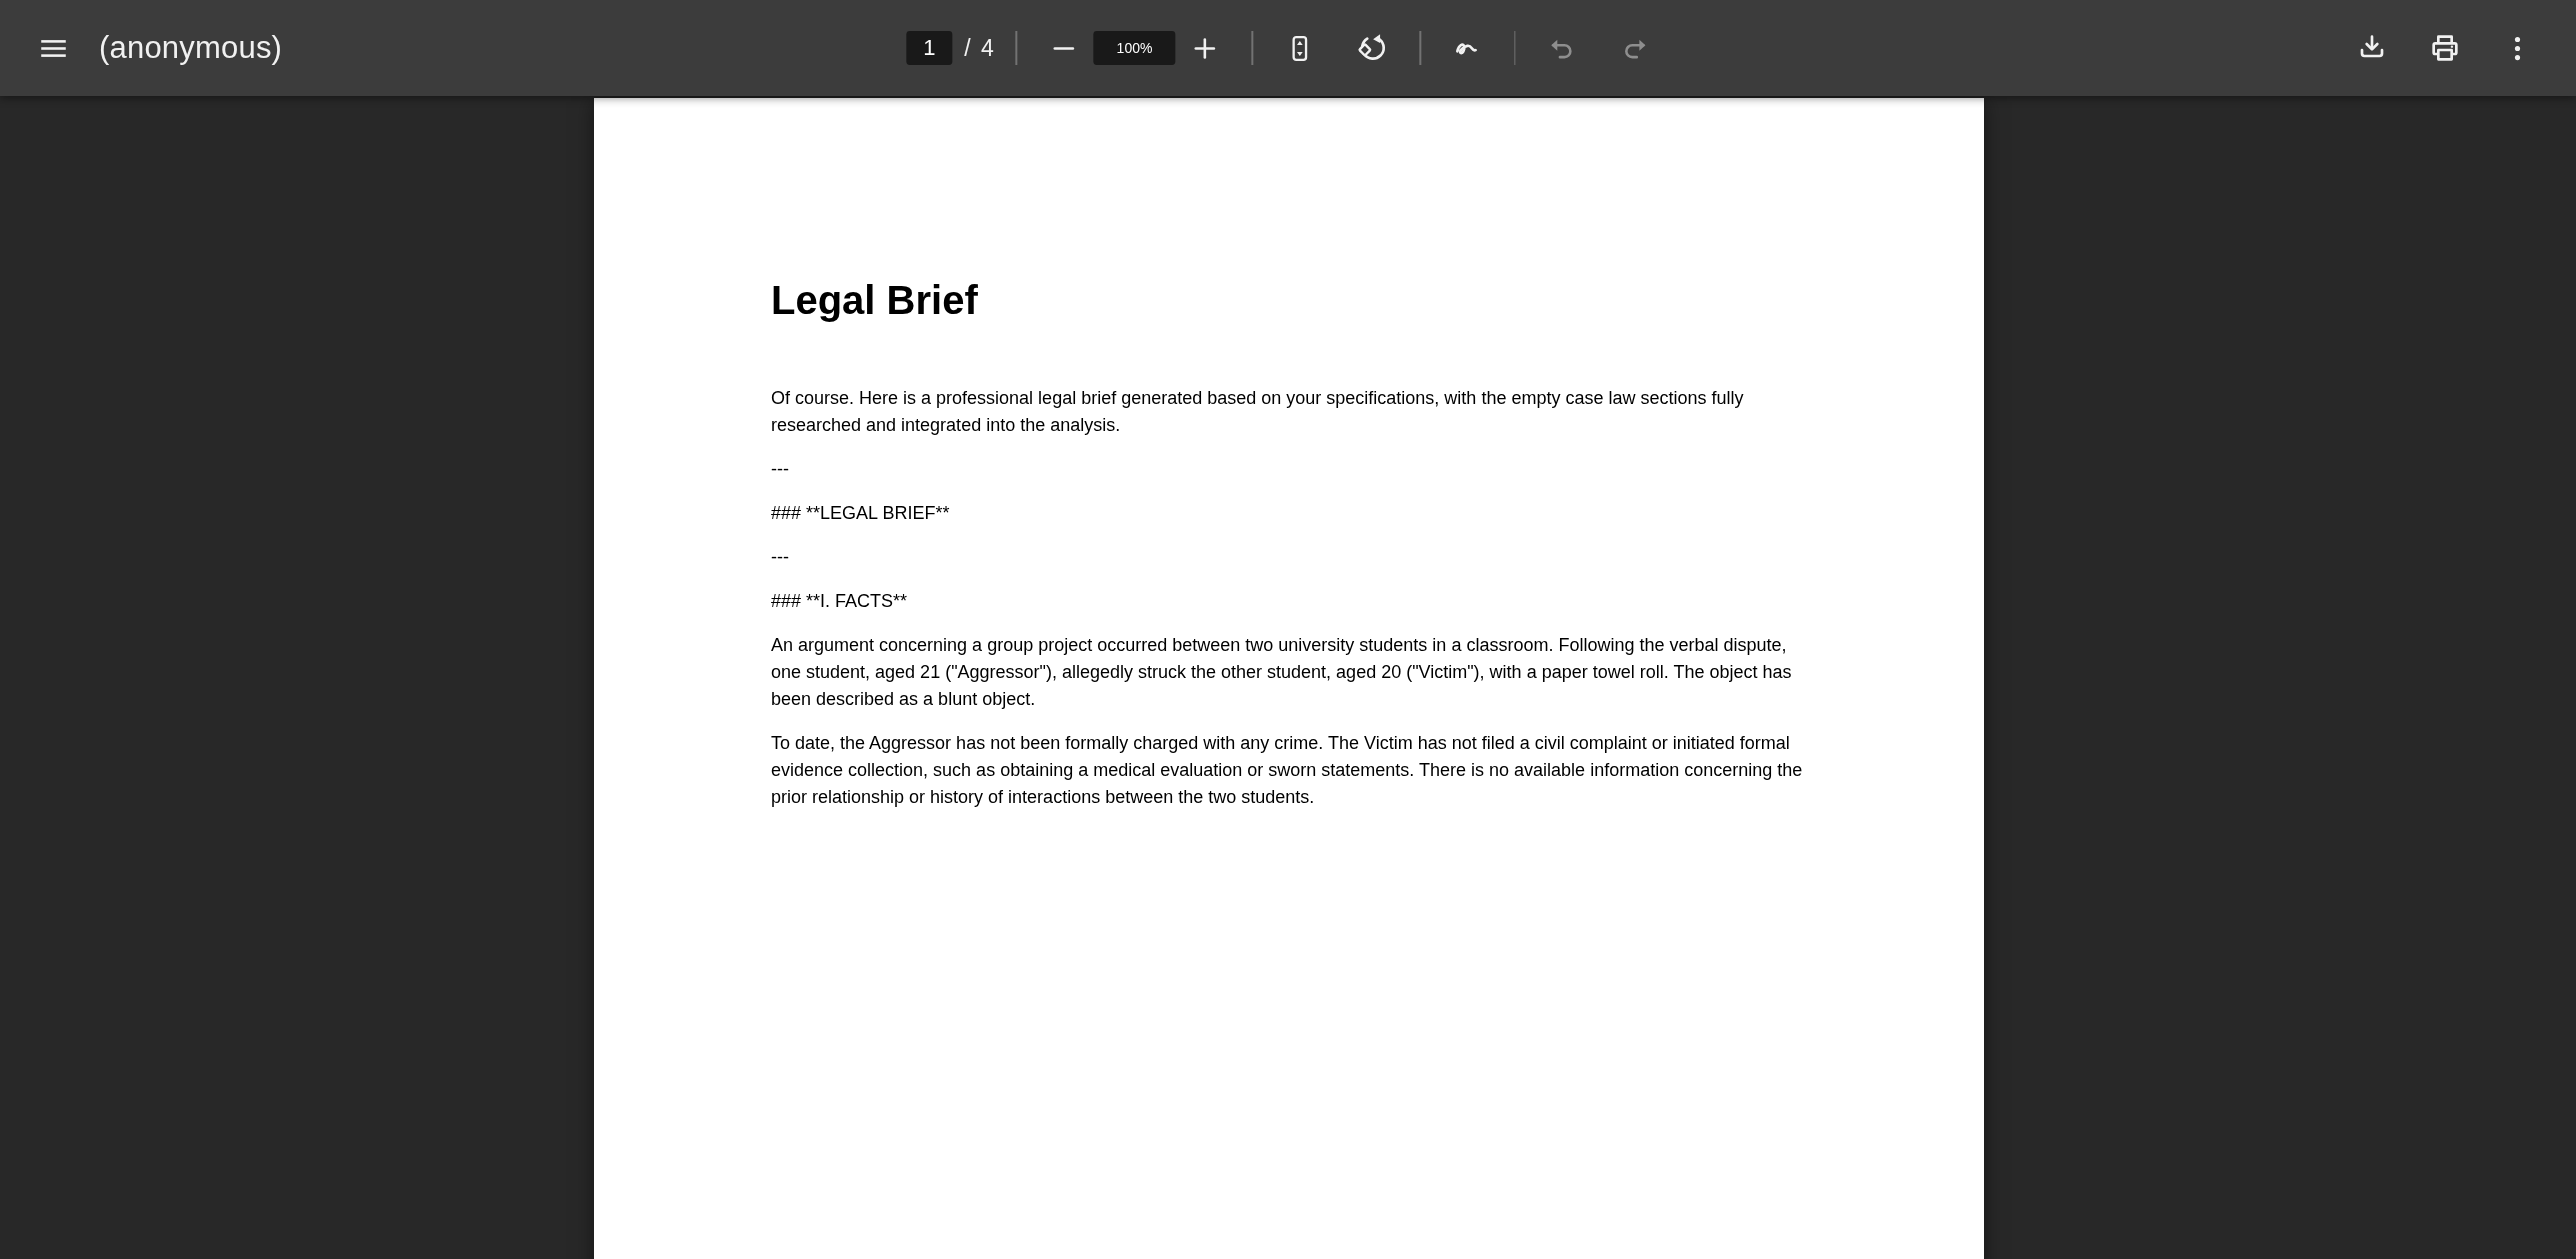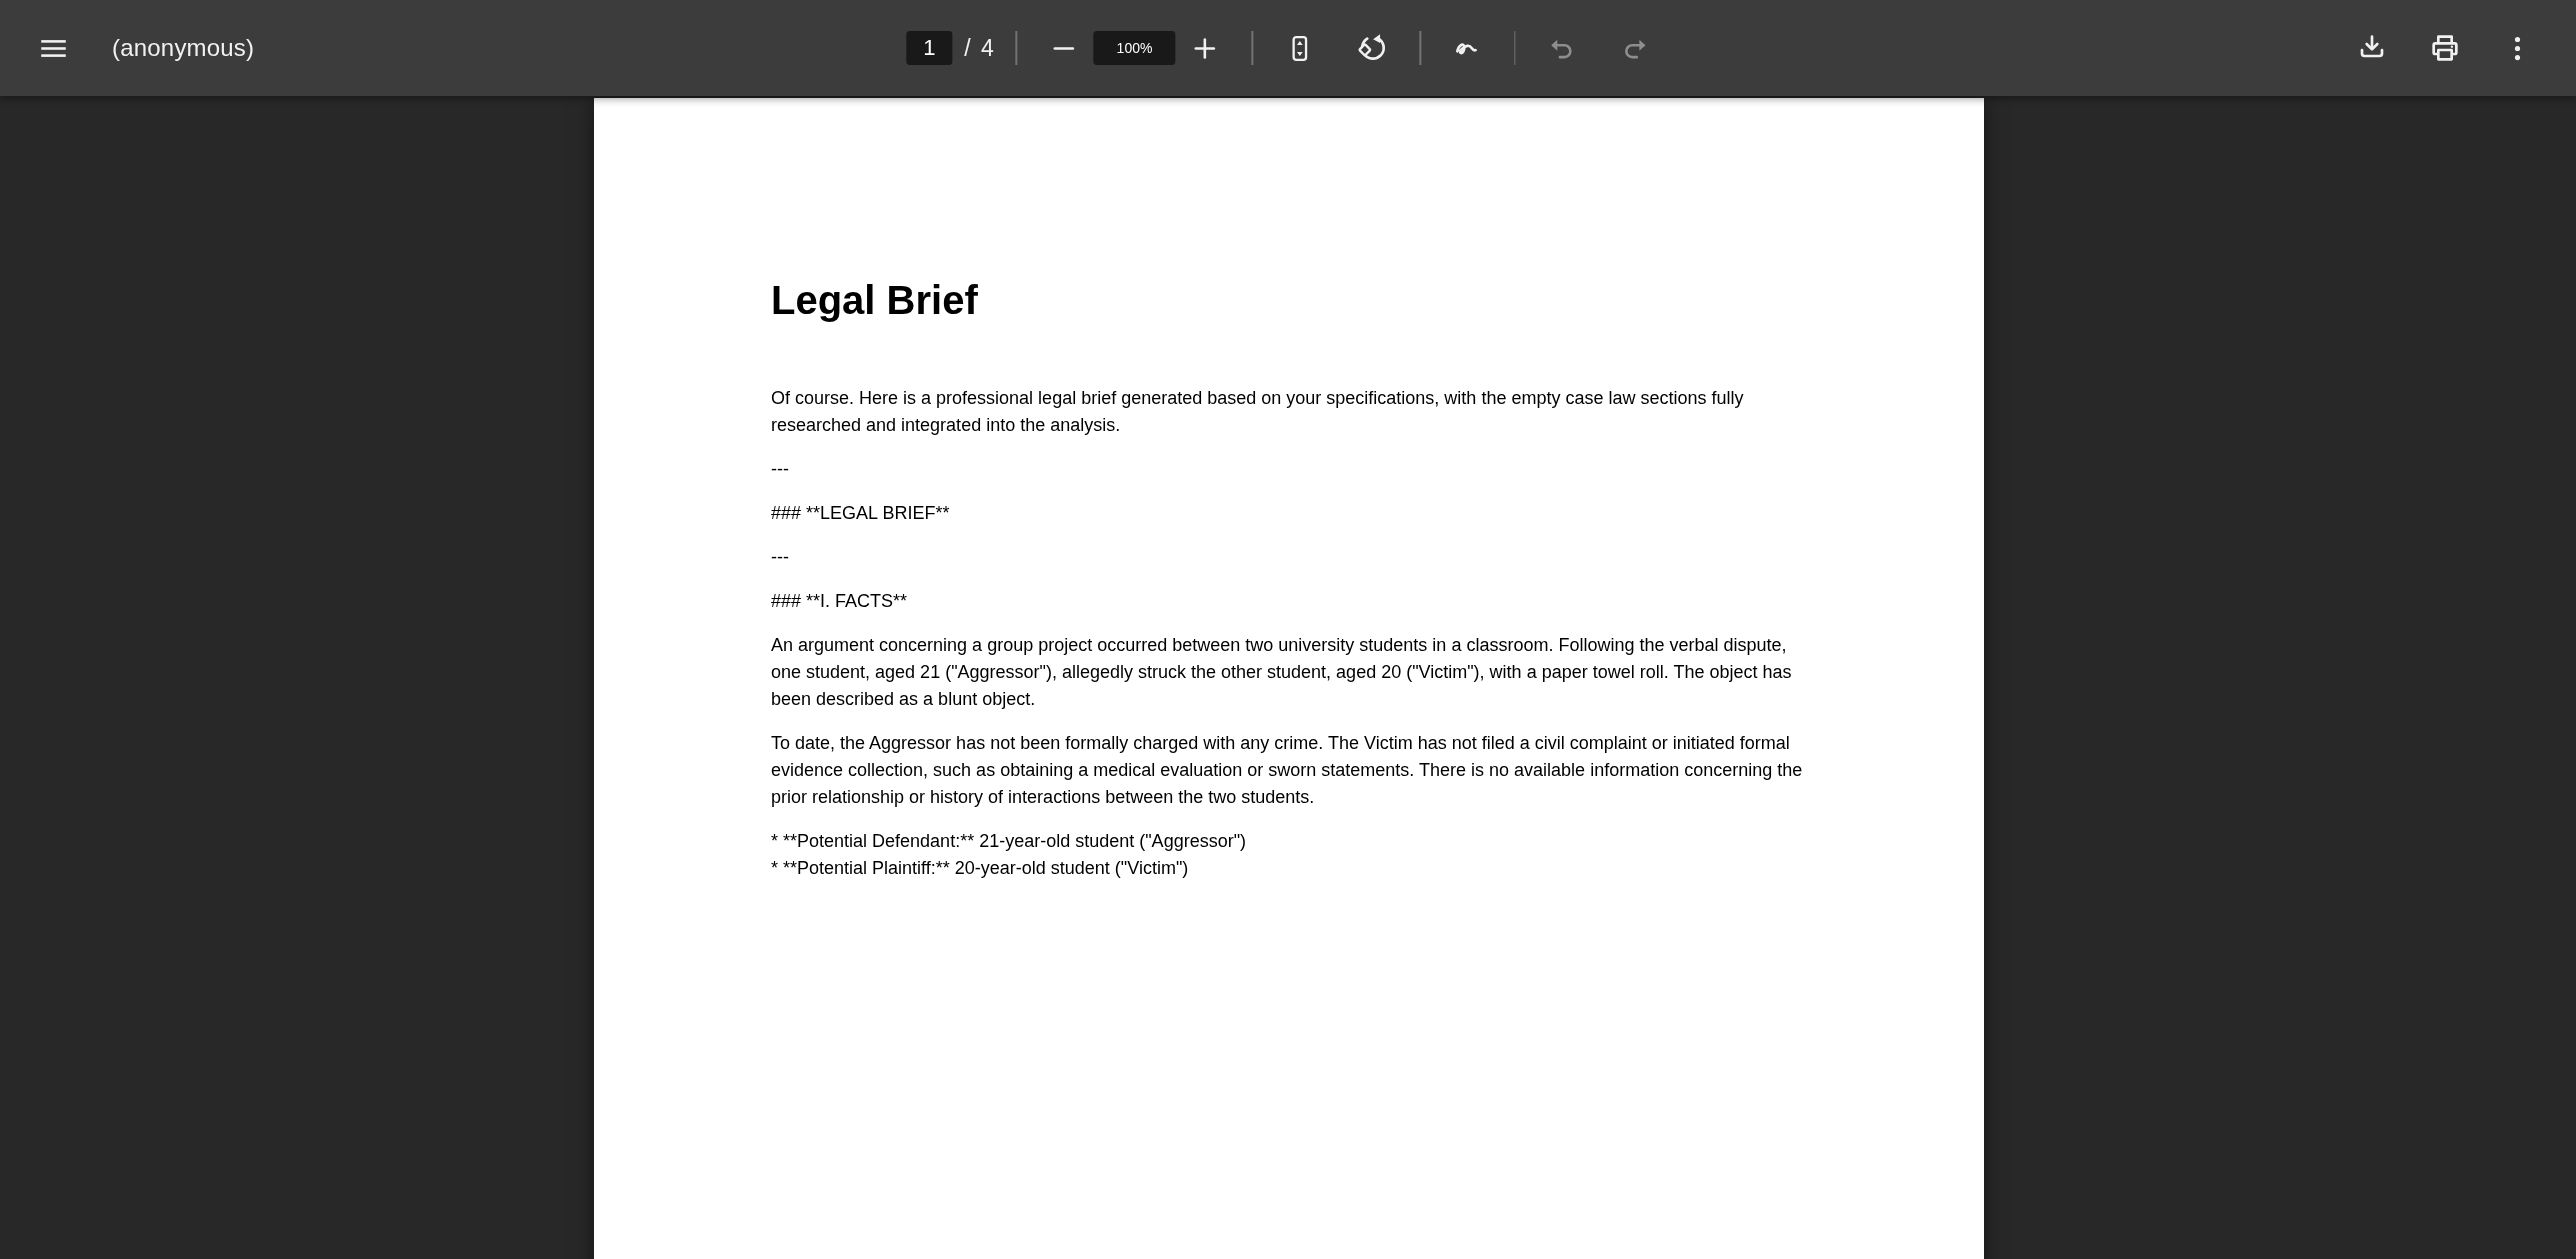--- a/index.html
+++ b/index.html
@@ -19,22 +19,22 @@
     z-index: 10;
     display: flex; align-items: center;
   }
   .tb-left {
     display: flex; align-items: center;
     padding-left: 29px;
     flex: 0 0 auto;
   }
   .tb-title {
     color: #f1f1f1;
-    font-size: 24px;
-    margin-left: 34px;
+    font-size: 31px;
+    margin-left: 21px;
     letter-spacing: 0.2px;
   }
   .tb-center {
     position: absolute; left: 1283px; top: 0; height: 96px;
     transform: translateX(-50%);
     display: flex; align-items: center;
   }
   .tb-right {
     position: absolute; right: 0; top: 0; height: 96px;
     display: flex; align-items: center;
@@ -240,18 +240,16 @@
   <div class="pdf-page">
     <div class="doc">
       <h1>Legal Brief</h1>
       <p>Of course. Here is a professional legal brief generated based on your specifications, with the empty case law sections fully researched and integrated into the analysis.</p>
       <p>---</p>
       <p>### **LEGAL BRIEF**</p>
       <p>---</p>
       <p>### **I. FACTS**</p>
       <p>An argument concerning a group project occurred between two university students in a classroom. Following the verbal dispute, one student, aged 21 ("Aggressor"), allegedly struck the other student, aged 20 ("Victim"), with a paper towel roll. The object has been described as a blunt object.</p>
       <p>To date, the Aggressor has not been formally charged with any crime. The Victim has not filed a civil complaint or initiated formal evidence collection, such as obtaining a medical evaluation or sworn statements. There is no available information concerning the prior relationship or history of interactions between the two students.</p>
-      <p>* **Potential Defendant:** 21-year-old student ("Aggressor")
-* **Potential Plaintiff:** 20-year-old student ("Victim")</p>
     </div>
   </div>
 </div>
 
 
 </body></html>

